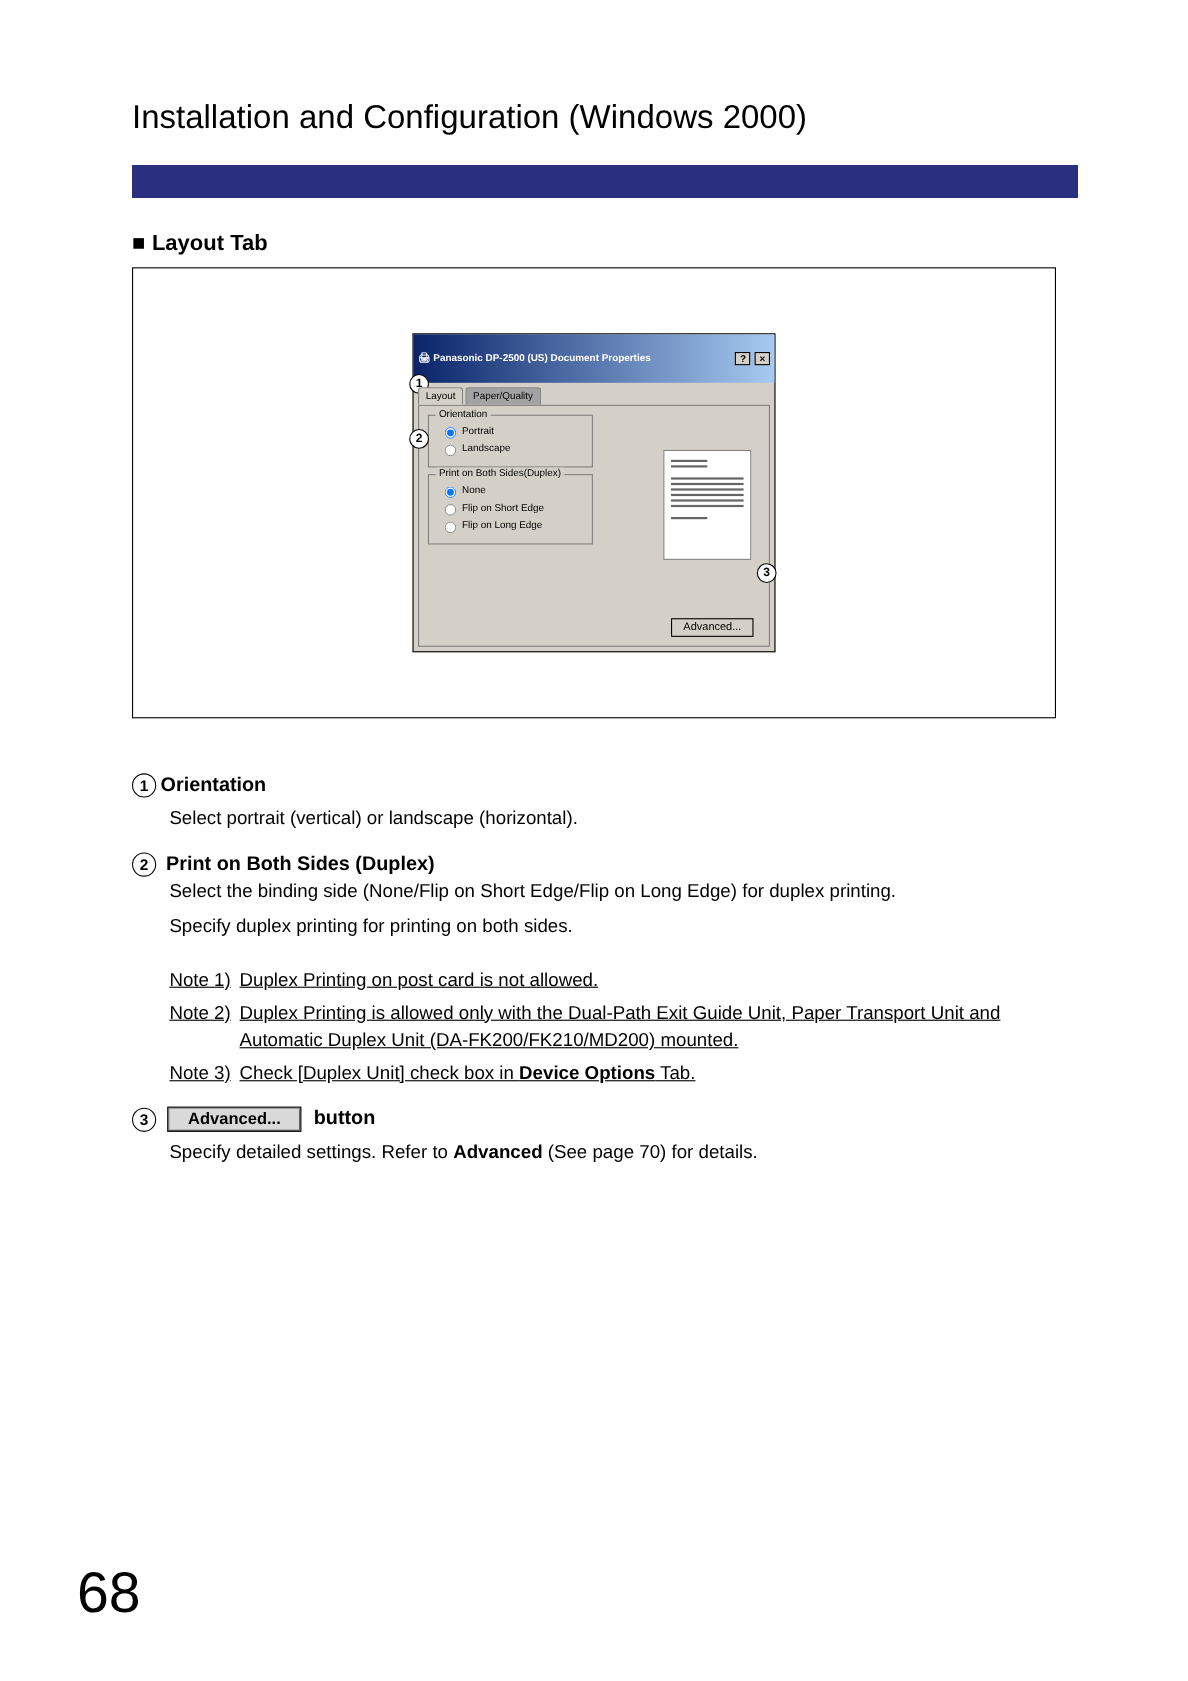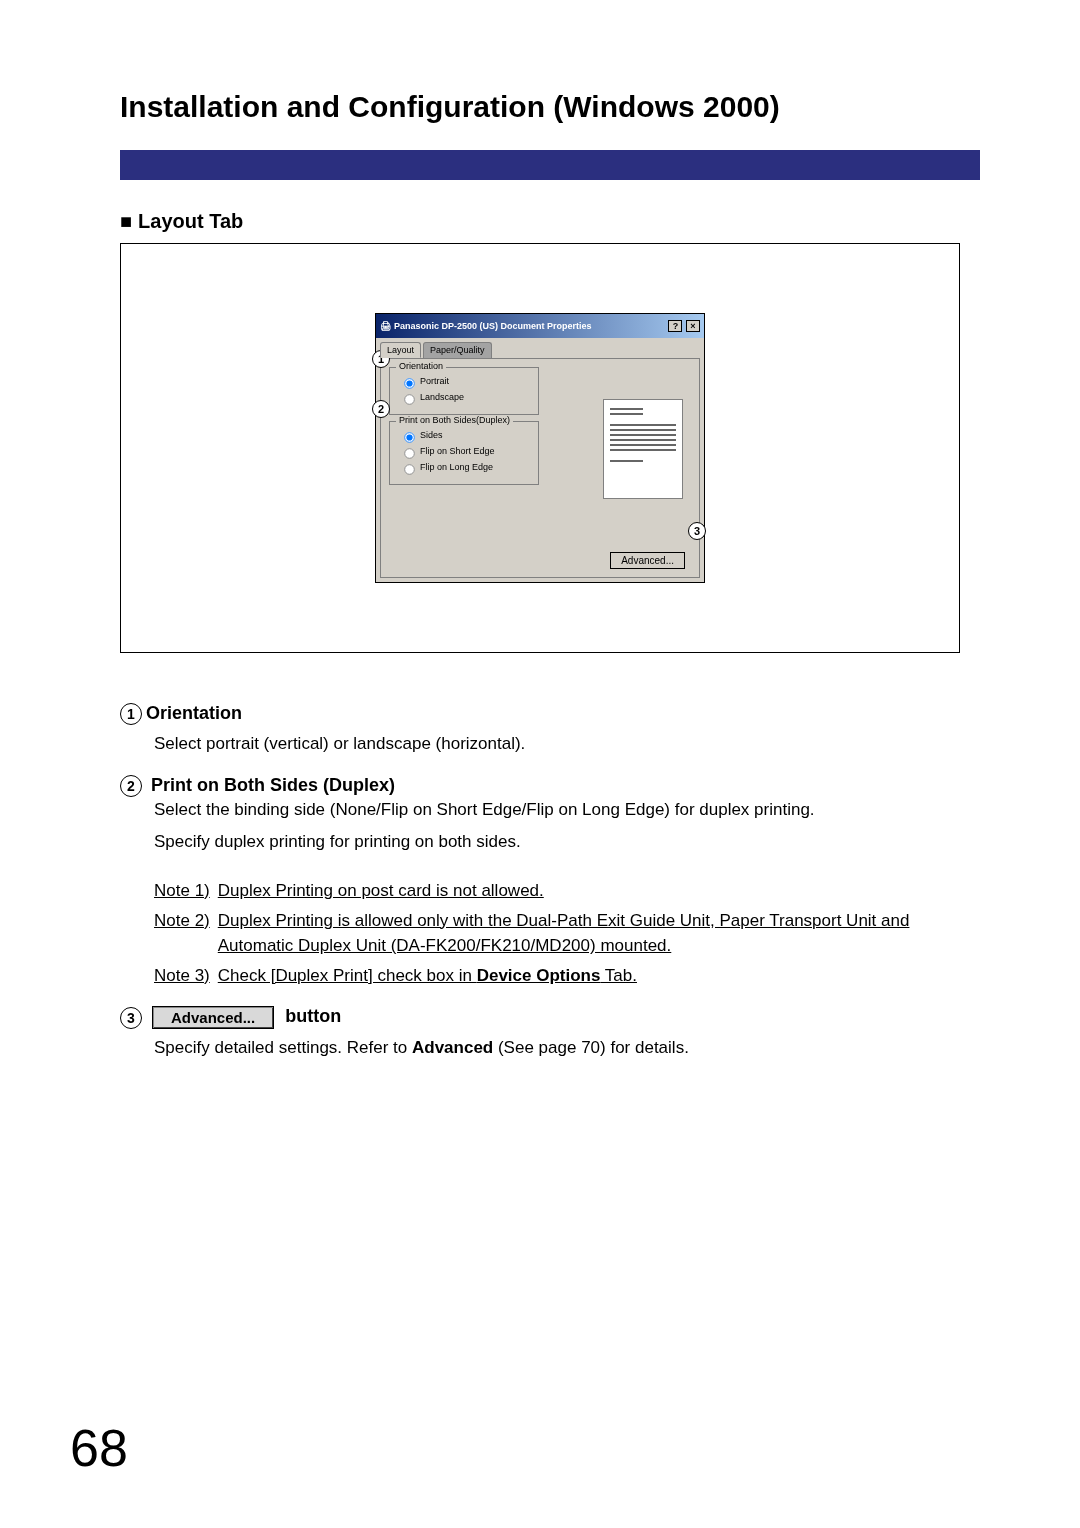--- a/index.html
+++ b/index.html
@@ -10,21 +10,21 @@
     background: #fff;
     width: 1080px;
     height: 1528px;
     position: relative;
   }
   .page {
     padding: 90px 100px 60px 120px;
   }
   .page-title {
     font-size: 30px;
-    font-weight: bold;
+    font-weight: normal;
     margin-bottom: 26px;
   }
   .blue-bar {
     background: #2b2f7f;
     height: 30px;
     width: 100%;
     margin-bottom: 30px;
   }
   .subhead {
     font-size: 20px;
@@ -49,24 +49,23 @@
     width: 330px;
     background: #d4d0c8;
     border: 1px solid #000;
     font-size: 9px;
     position: relative;
   }
   .dlg-title {
     background: linear-gradient(to right, #0a246a, #a6caf0);
     color: #fff;
     font-weight: bold;
-    padding: 6px 4px;
+    padding: 16px 4px;
     display: flex;
     justify-content: space-between;
-    align-items: center;
     font-size: 9px;
   }
   .dlg-title-ctrls span {
     display: inline-block;
     width: 14px;
     height: 12px;
     background: #d4d0c8;
     border: 1px solid #000;
     text-align: center;
     line-height: 10px;
@@ -243,21 +242,21 @@
         <div class="tab">Paper/Quality</div>
       </div>
       <div class="tab-panel">
         <div class="fieldset" style="width:150px">
           <div class="legend">Orientation</div>
           <label class="radio"><input type="radio" checked="" style=""><span>Portrait</span></label>
           <label class="radio"><input type="radio" style=""><span>Landscape</span></label>
         </div>
         <div class="fieldset" style="width:150px">
           <div class="legend">Print on Both Sides(Duplex)</div>
-          <label class="radio"><input type="radio" checked="" style=""><span>Sides</span></label>
+          <label class="radio"><input type="radio" checked="" style=""><span>None</span></label>
           <label class="radio"><input type="radio" style=""><span>Flip on Short Edge</span></label>
           <label class="radio"><input type="radio" style=""><span>Flip on Long Edge</span></label>
         </div>
         <div class="preview">
           <div class="line short"></div>
           <div class="line short"></div>
           <div style="height:6px"></div>
           <div class="line"></div>
           <div class="line"></div>
           <div class="line"></div>
@@ -294,21 +293,21 @@
       <span class="note-label">Note 1)</span>
       <span class="note-text">Duplex Printing on post card is not allowed.</span>
     </div>
     <div class="note-row">
       <span class="note-label">Note 2)</span>
       <span class="note-text">Duplex Printing is allowed only with the Dual-Path Exit Guide Unit, Paper Transport Unit and Automatic Duplex Unit (DA-FK200/FK210/MD200) mounted.</span>
     </div>
     <div class="note-row">
       <span class="note-label">Note 3)</span>
       <span class="note-text">
-        <span>Check [Duplex Print] check box in </span><b>Device Options</b><span> Tab.</span>
+        <span>Check [Duplex Unit] check box in </span><b>Device Options</b><span> Tab.</span>
       </span>
     </div>
   </div>
 
   <div class="item-head">
     <span class="circle-num">3</span><span class="adv-inline-btn">Advanced...</span><span> button</span>
   </div>
   <div class="item-body">
     <span>Specify detailed settings.  Refer to </span><b>Advanced</b><span> (See page 70) for details.</span>
   </div>

